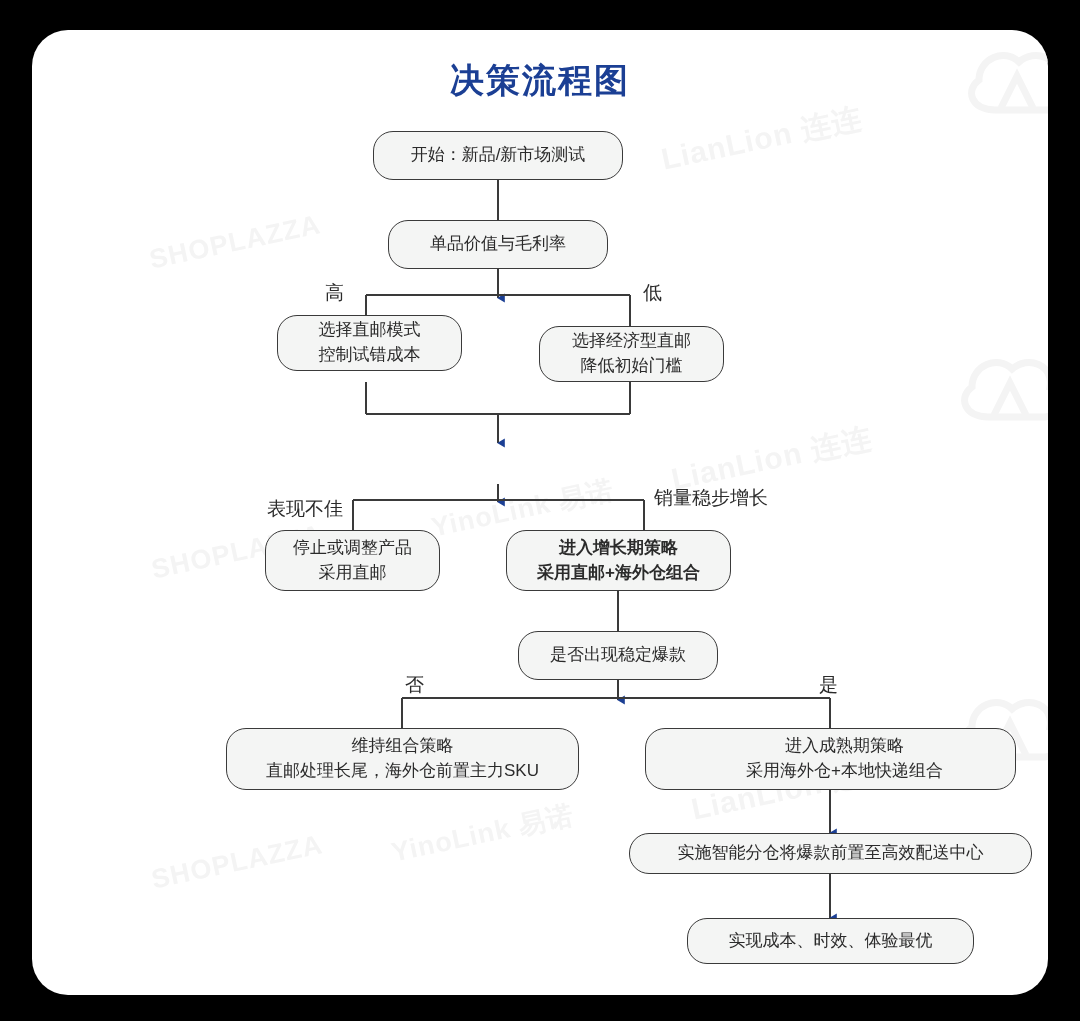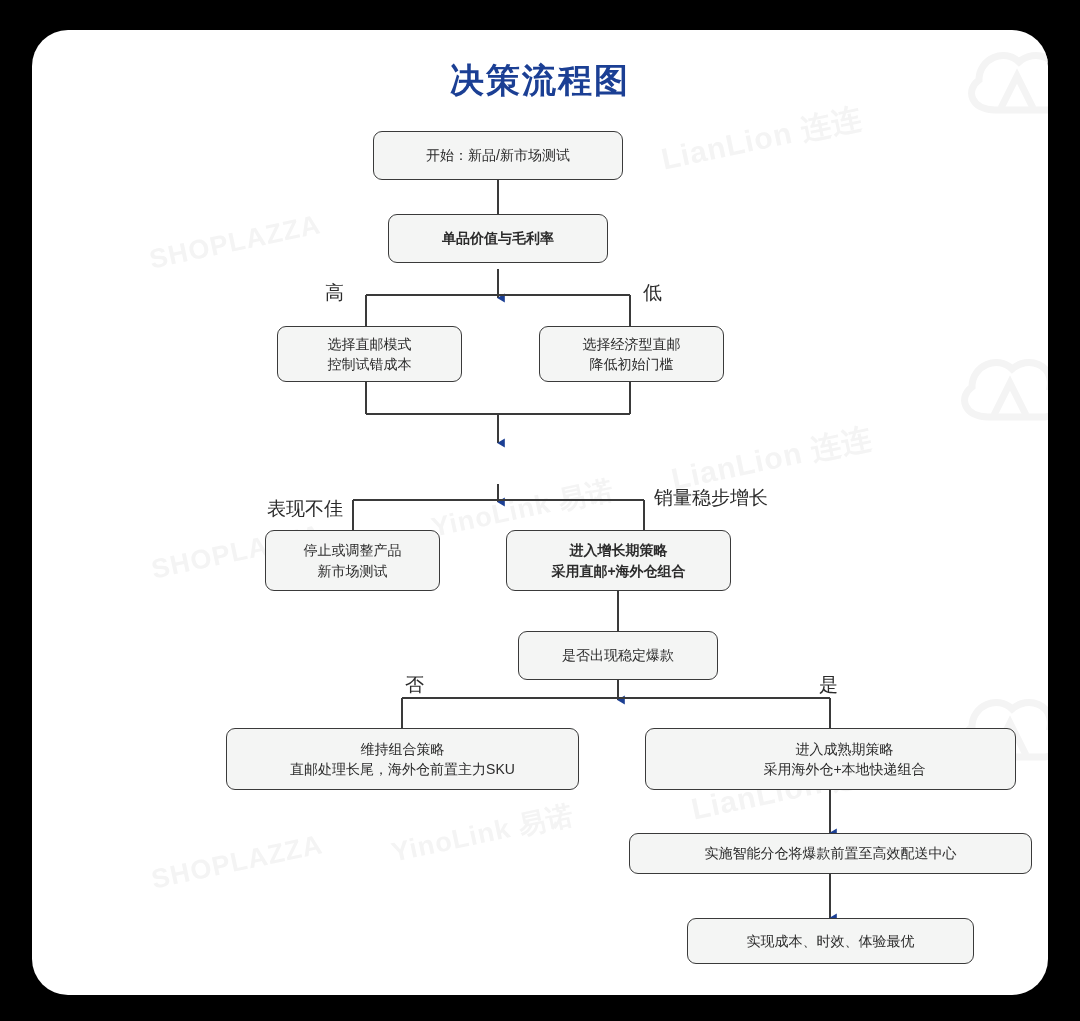--- a/index.html
+++ b/index.html
@@ -82,27 +82,27 @@
     color: #1b3f94;
     letter-spacing: 2px;
   }
 
   
   .node {
     position: absolute;
     box-sizing: border-box;
     background: #f4f5f4;
     border: 1.6px solid #3a3a3a;
-    border-radius: 9px;
+    border-radius: 20px;
     display: flex;
     flex-direction: column;
     align-items: center;
     justify-content: center;
     color: #2b2b2b;
-    font-size: 14px;
+    font-size: 17px;
     line-height: 1.45;
     white-space: nowrap;
   }
   .node .ln { display: block; }
 
   
   .elabel {
     position: absolute;
     font-size: 19px;
     color: #2b2b2b;
@@ -192,38 +192,38 @@
           <line x1="798" y1="760" x2="798" y2="803" marker-end="url(#ah)"></line>
 
           <line x1="798" y1="844" x2="798" y2="888" marker-end="url(#ah)"></line>
         </g>
       </svg>
 
       <div class="node" style="left:341px; top:101px; width:250px; height:49px;">
         <span class="ln">开始：新品/新市场测试</span>
       </div>
 
-      <div class="node" style="left:356px; top:184px; width:220px; height:49px;font-weight:bold;">
+      <div class="node" style="left:356px; top:190px; width:220px; height:49px;">
         <span class="ln">单品价值与毛利率</span>
       </div>
 
-      <div class="node" style="left:245px; top:296px; width:185px; height:56px;">
+      <div class="node" style="left:245px; top:285px; width:185px; height:56px;">
         <span class="ln">选择直邮模式</span>
         <span class="ln">控制试错成本</span>
       </div>
 
       <div class="node" style="left:507px; top:296px; width:185px; height:56px;">
         <span class="ln">选择经济型直邮</span>
         <span class="ln">降低初始门槛</span>
       </div>
 
 
       <div class="node" style="left:233px; top:500px; width:175px; height:61px;">
         <span class="ln">停止或调整产品</span>
-        <span class="ln">新市场测试</span>
+        <span class="ln">采用直邮</span>
       </div>
 
       <div class="node" style="left:474px; top:500px; width:225px; height:61px;font-weight:bold;">
         <span class="ln">进入增长期策略</span>
         <span class="ln">采用直邮+海外仓组合</span>
       </div>
 
       <div class="node" style="left:486px; top:601px; width:200px; height:49px;">
         <span class="ln">是否出现稳定爆款</span>
       </div>

